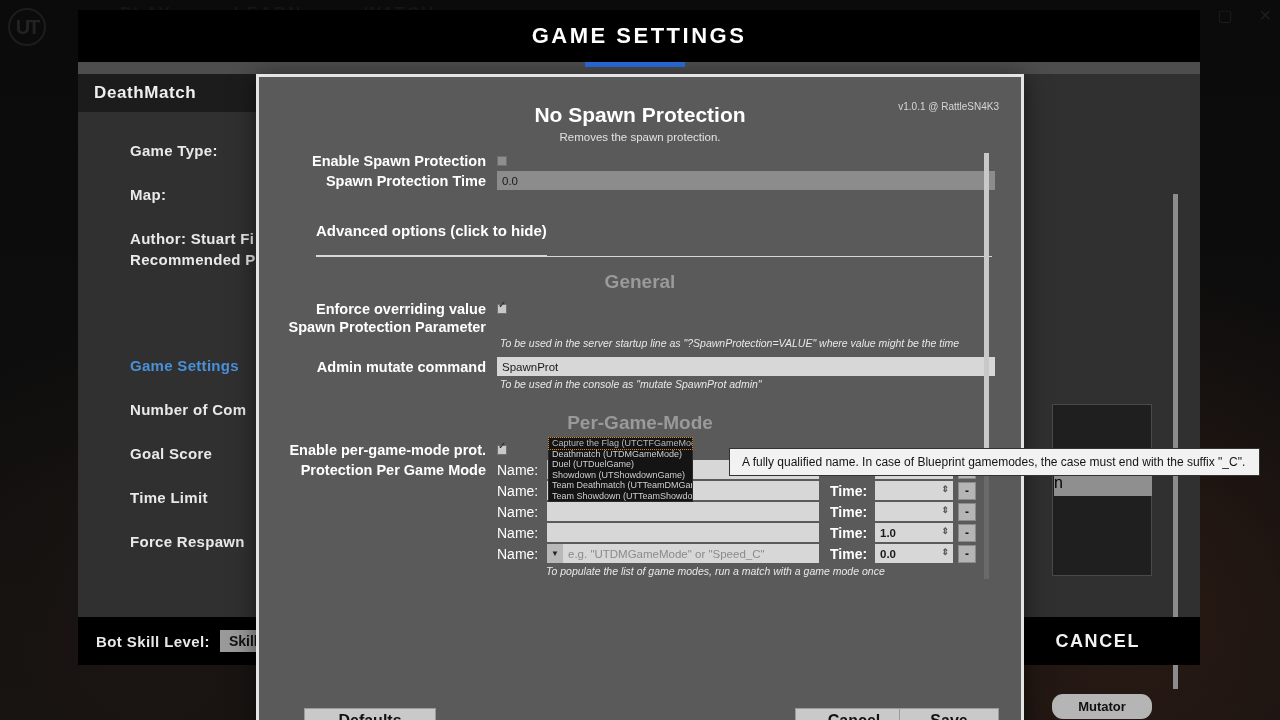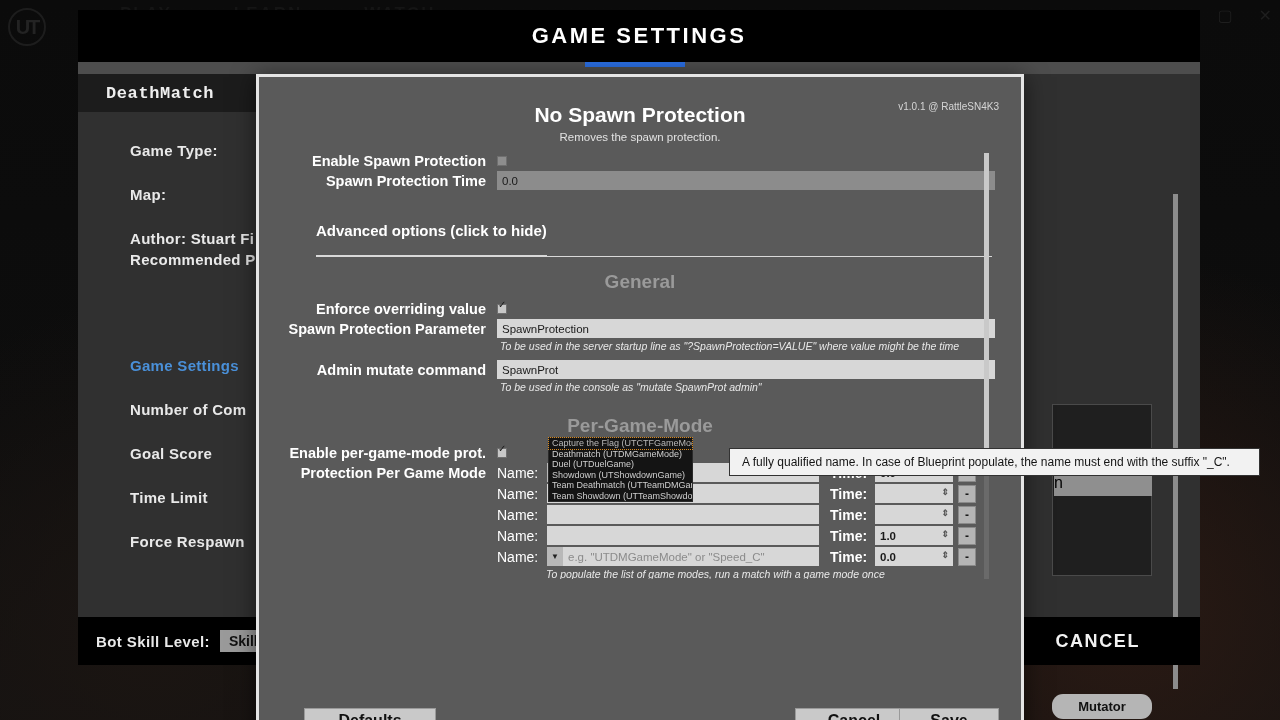--- a/index.html
+++ b/index.html
@@ -57,21 +57,21 @@
     background: #2a6de0;
   }
   .menu-body {
     position: absolute; left: 0; top: 64px; width: 100%; bottom: 0;
     background: #303030;
   }
   .panel-title {
     position: absolute; left: 0; top: 0; width: 240px; height: 38px;
     background: #1c1c1c; color: #efefef;
     font-size: 17px; font-weight: bold; letter-spacing: 0.6px;
-    display: flex; align-items: center; padding-left: 28px; font-family: Liberation Mono, monospace;
+    display: flex; align-items: center; padding-left: 16px;
   }
   .left-col { position: absolute; left: 52px; top: 68px; width: 420px; }
   .left-col .row {
     color: #e9e9e9; font-size: 15px; font-weight: bold; margin-bottom: 27px;
     white-space: nowrap; letter-spacing: 0.3px;
   }
   .left-col .row.accent { color: #4a90d9; }
   .left-col .row.tight { margin-bottom: 4px; }
   .left-col .spacer { height: 62px; }
 
@@ -360,21 +360,20 @@
 
       <div class="section-hdr">General</div>
 
       <div class="frm-row">
         <div class="frm-label">Enforce overriding value</div>
         <span class="chk on"></span>
       </div>
 
       <div class="frm-row">
         <div class="frm-label">Spawn Protection Parameter</div>
-        <input class="txtfield light" value="SpawnProtection" style="">
       </div>
       <div class="helptext">To be used in the server startup line as "?SpawnProtection=VALUE" where value might be the time</div>
 
       <div class="frm-row">
         <div class="frm-label">Admin mutate command</div>
         <input class="txtfield light" value="SpawnProt" style="">
       </div>
       <div class="helptext">To be used in the console as "mutate SpawnProt admin"</div>
 
       <div class="section-hdr" style="margin-top:22px">Per-Game-Mode</div>
@@ -462,15 +461,15 @@
 
   <div class="dropdown">
     <div class="dd-item sel">Capture the Flag (UTCTFGameMode)</div>
     <div class="dd-item">Deathmatch (UTDMGameMode)</div>
     <div class="dd-item">Duel (UTDuelGame)</div>
     <div class="dd-item">Showdown (UTShowdownGame)</div>
     <div class="dd-item">Team Deathmatch (UTTeamDMGameMode)</div>
     <div class="dd-item">Team Showdown (UTTeamShowdownGame)</div>
   </div>
 
-  <div class="tooltip">A fully qualified name. In case of Blueprint populate, the name must end with the suffix "_C".</div>
+  <div class="tooltip">A fully qualified name. In case of Blueprint gamemodes, the case must end with the suffix "_C".</div>
 
 </div>
 
 </body></html>

